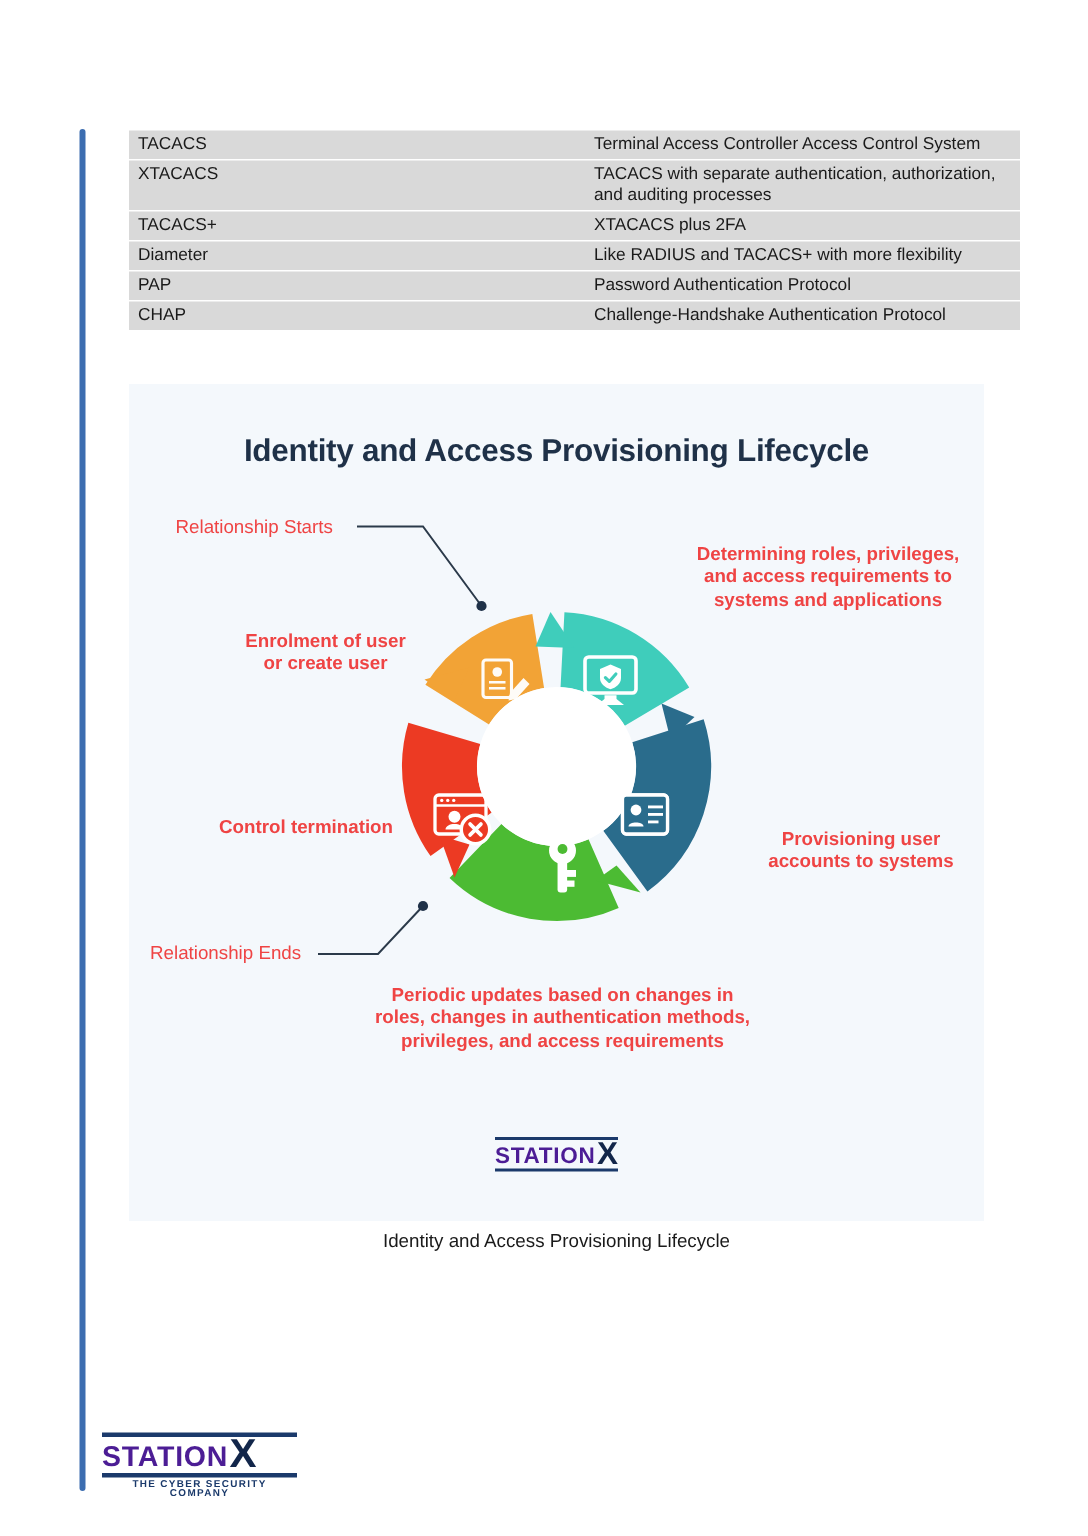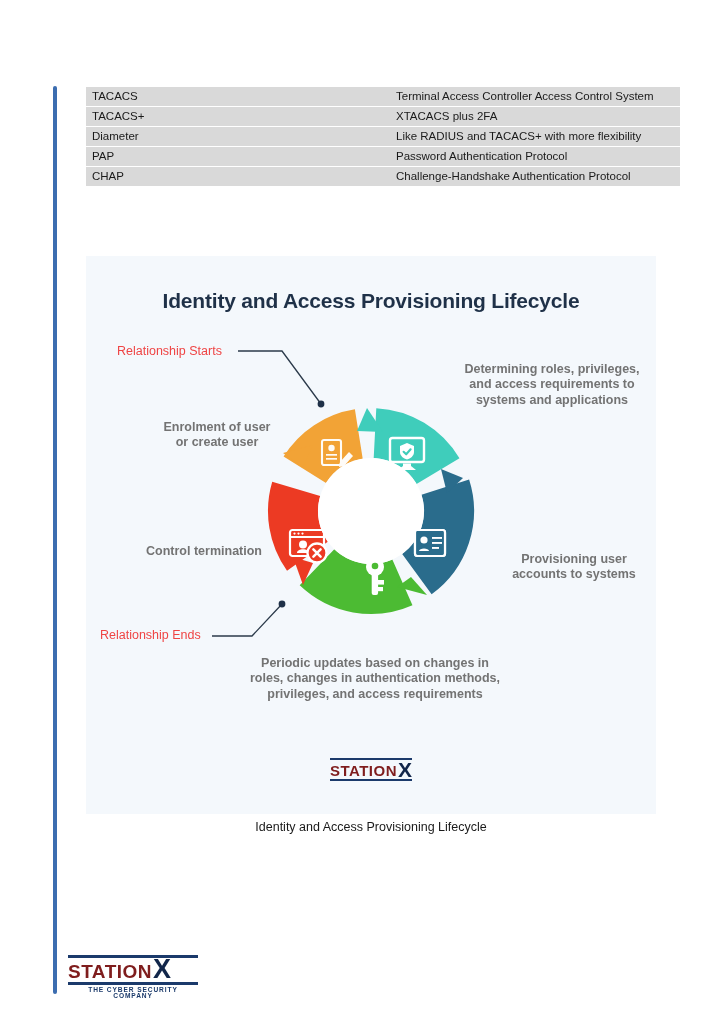--- a/index.html
+++ b/index.html
@@ -79,21 +79,21 @@
     top: 138px;
     width: 234px;
     height: 234px;
   }
   .donut-holder svg { display: block; }
 
   
   .lbl {
     position: absolute;
     font-weight: bold;
-    color: #737373;
+    color: #ef4444;
     line-height: 1.22;
     font-size: 12.5px;
   }
   .lbl-determining {
     left: 370px; top: 106px; width: 192px; text-align: center;
   }
   .lbl-provisioning {
     left: 412px; top: 296px; width: 152px; text-align: center;
   }
   .lbl-periodic {
@@ -149,21 +149,21 @@
   
   .sx {
     display: inline-block;
     position: relative;
     line-height: 1;
   }
   .sx-row { display: flex; align-items: flex-end; }
   .sx-word {
     font-family: "Liberation Sans", sans-serif;
     font-weight: bold;
-    color: #7f1d1d;
+    color: #4c1d95;
     letter-spacing: 0.5px;
     position: relative;
   }
   .sx-x {
     font-family: "Liberation Sans", sans-serif;
     font-weight: bold;
     color: #12264a;
   }
   .sx-rule {
     background: #1b3a6b;
@@ -180,20 +180,24 @@
 <body>
 
 <div class="left-bar"></div>
 
 <div class="table-wrap">
   <table class="proto">
     <tbody id="proto-body">
         <tr>
           <td class="term">TACACS</td>
           <td class="def">Terminal Access Controller Access Control System</td>
+        </tr>
+        <tr>
+          <td class="term">XTACACS</td>
+          <td class="def">TACACS with separate authentication, authorization, and auditing processes</td>
         </tr>
         <tr>
           <td class="term">TACACS+</td>
           <td class="def">XTACACS plus 2FA</td>
         </tr>
         <tr>
           <td class="term">Diameter</td>
           <td class="def">Like RADIUS and TACACS+ with more flexibility</td>
         </tr>
         <tr>

